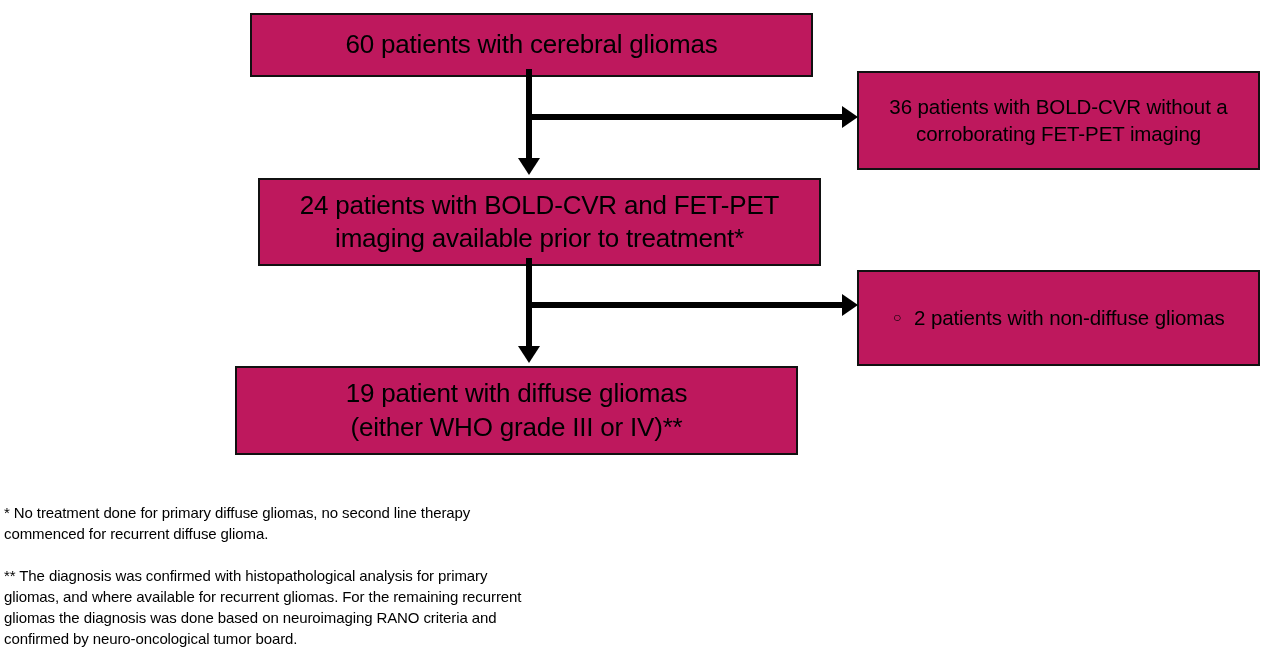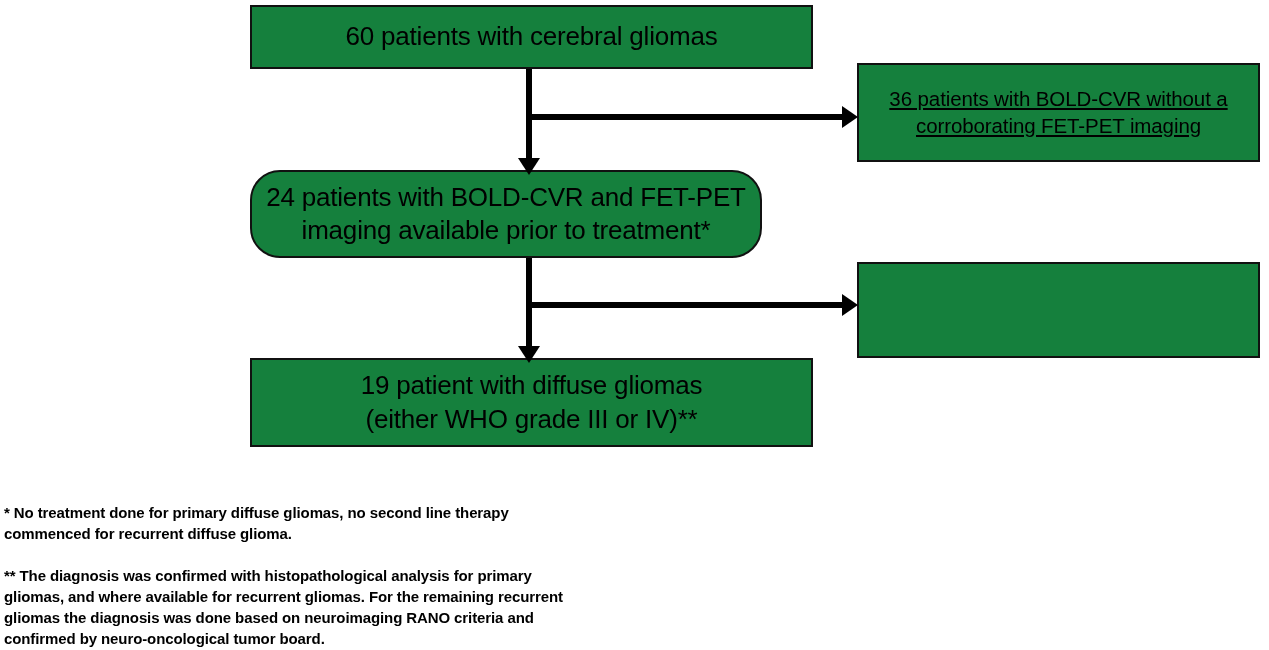--- a/index.html
+++ b/index.html
@@ -18,25 +18,26 @@
     height: 650px;
     background: #ffffff;
     overflow: hidden;
   }
 
   
   .node {
     position: absolute;
     box-sizing: border-box;
     border: 2px solid #111111;
-    background: #15803d;
+    background: #be185d;
     display: flex;
     align-items: center;
     justify-content: center;
     text-align: center;
+    margin-top: 8px;
   }
   .node .node-text {
     display: block;
     line-height: 1.28;
     white-space: pre-line;
   }
 
   .node-main .node-text {
     font-size: 26px;
     letter-spacing: -0.2px;
@@ -49,25 +50,25 @@
   }
   .node-side .node-text {
     font-size: 20.5px;
     letter-spacing: -0.1px;
     padding: 0 12px;
   }
 
   
   #box-cohort      { left: 250px; top: 5px;   width: 563px; height: 64px; }
   
-  #box-imaging     { left: 250px; top: 170px; width: 512px; height: 88px; border-radius: 30px; }
+  #box-imaging     { left: 258px; top: 170px; width: 563px; height: 88px; }
   
-  #box-final       { left: 250px; top: 358px; width: 563px; height: 89px; }
+  #box-final       { left: 235px; top: 358px; width: 563px; height: 89px; }
   
-  #box-excl-1      { left: 857px; top: 63px;  width: 403px; height: 99px; text-decoration: underline; }
+  #box-excl-1      { left: 857px; top: 63px;  width: 403px; height: 99px; }
   
   #box-excl-2      { left: 857px; top: 262px; width: 403px; height: 96px; }
 
   
   #box-excl-2 { justify-content: flex-start; }
   .excl-list {
     list-style: none;
     margin: 0;
     padding: 0 10px 0 34px;
     font-size: 20.5px;
@@ -126,21 +127,21 @@
 
   
   .footnotes {
     position: absolute;
     left: 4px;
     top: 502px;
     width: 620px;
   }
   .footnote {
     font-size: 15px;
-    font-weight: bold;
+    font-weight: normal;
     line-height: 1.42;
     letter-spacing: -0.1px;
     white-space: pre-line;
     margin: 0 0 20px 0;
   }
   .footnote:last-child { margin-bottom: 8px; }
 </style>
 </head>
 <body>
 
@@ -160,20 +161,21 @@
 (either WHO grade III or IV)**</span>
   </div>
 
   <div class="node node-side" id="box-excl-1">
     <span class="node-text">36 patients with BOLD-CVR without a
 corroborating FET-PET imaging</span>
   </div>
 
   <div class="node node-side" id="box-excl-2">
     <ul class="excl-list">
+      <li>2 patients with non-diffuse gliomas</li>
     </ul>
   </div>
 
   <div class="conn v-stem" id="stem-1"></div>
   <div class="arrow-down" id="head-down-1"></div>
   <div class="conn h-branch" id="branch-1"></div>
   <div class="arrow-right" id="head-right-1"></div>
 
   <div class="conn v-stem" id="stem-2"></div>
   <div class="arrow-down" id="head-down-2"></div>

